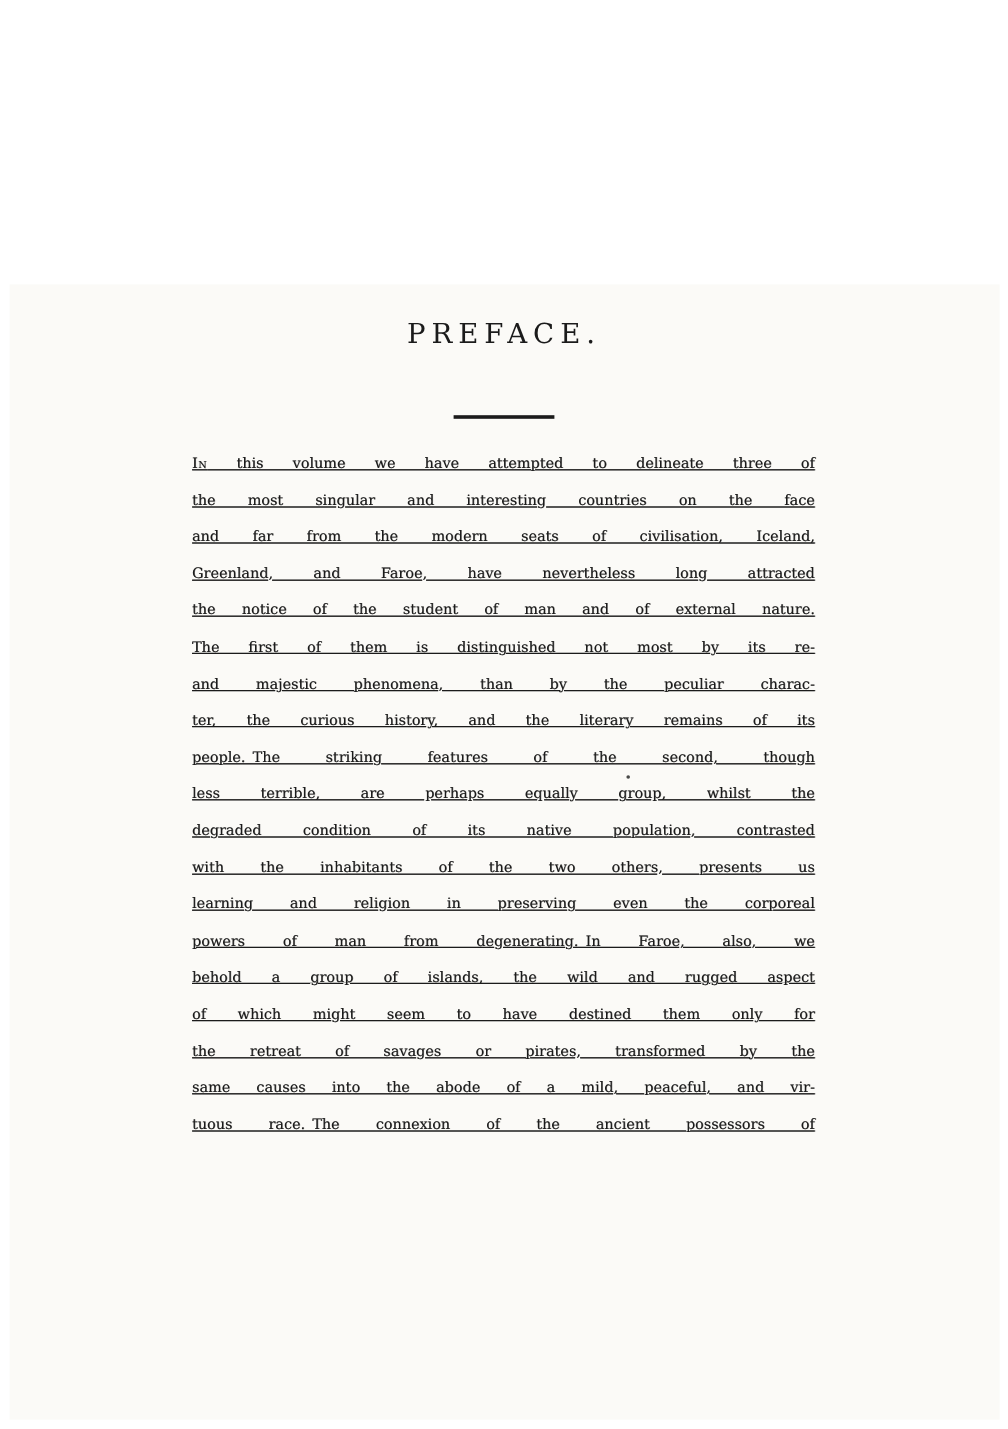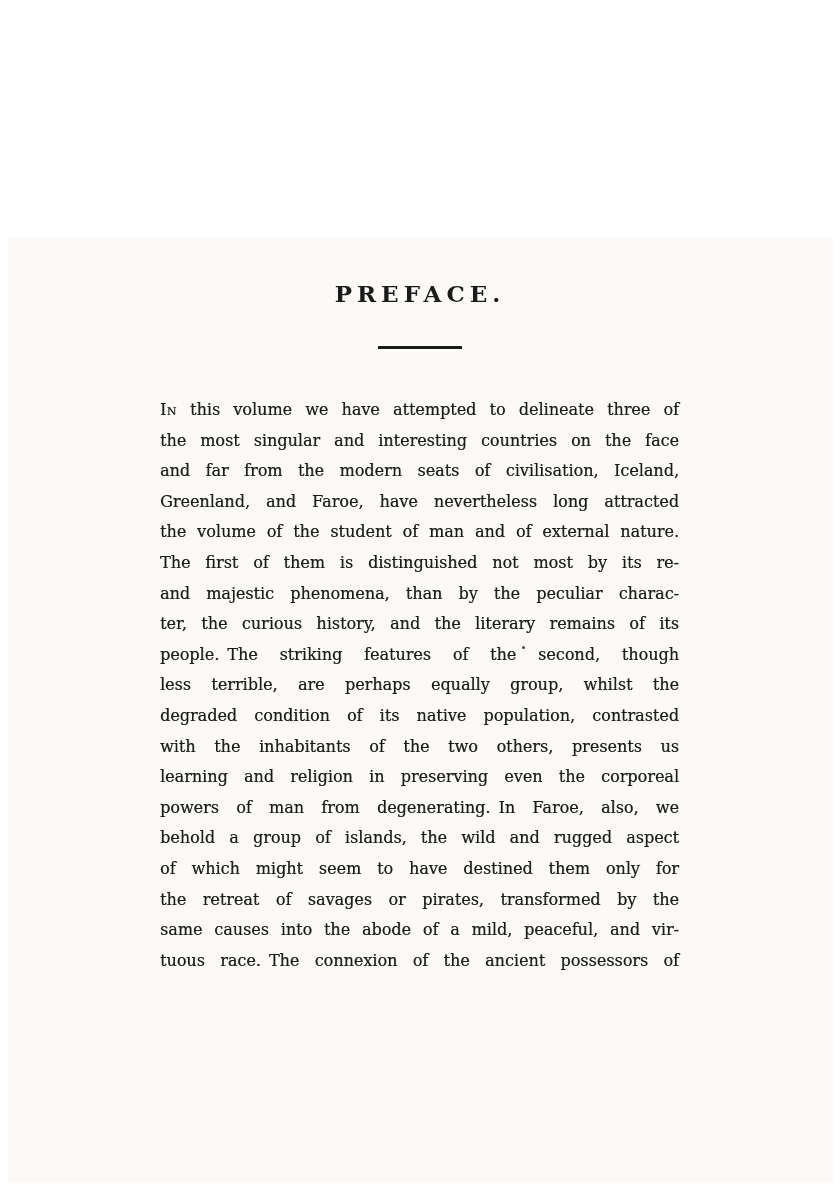--- a/index.html
+++ b/index.html
@@ -12,40 +12,41 @@
     position: relative;
   }
   .scan-page {
     position: absolute;
     left: 8px; top: 237px;
     width: 825px; height: 946px;
     background: var(--paper, #fbfaf7);
   }
   .heading {
     position: absolute;
-    top: 280px; left: 160px; width: 520px;
+    top: 266px; left: 160px; width: 520px;
     text-align: center;
     font-size: 23px;
-    font-weight: 700;
+    font-weight: 400;
     letter-spacing: 5px;
     color: var(--ink, #1b1b1b);
   }
   .divider {
     position: absolute;
     top: 346px; left: 378px;
     width: 84px; height: 3px;
     background: var(--ink, #1b1b1b);
   }
   .textblock {
     position: absolute;
-    top: 395px; left: 160px;
+    top: 371px; left: 160px;
     width: 519px;
-    font-size: 16px;
+    font-size: 12px;
     color: var(--ink, #1b1b1b);
     text-shadow: 0.4px 0 0 rgba(25,25,25,0.55);
+    text-decoration: underline;
   }
   .line {
     line-height: 30.6px;
     height: 30.6px;
     text-align: justify;
     text-align-last: justify;
   }
   .lead {
     font-variant: small-caps;
     letter-spacing: 0.5px;
@@ -66,21 +67,21 @@
 <h1 class="heading">PREFACE.</h1>
 
 <div class="divider"></div>
 
 <div class="textblock">
   <div class="line"><span class="lead">In</span><span> this volume we have attempted to delineate three of</span></div>
   <div>
       <div class="line">the most singular and interesting countries on the face</div>
       <div class="line">and far from the modern seats of civilisation, Iceland,</div>
       <div class="line">Greenland, and Faroe, have nevertheless long attracted</div>
-      <div class="line">the volume of the student of man and of external nature.</div>
+      <div class="line">the notice of the student of man and of external nature.</div>
       <div class="line">The first of them is distinguished not most by its re-</div>
       <div class="line">and majestic phenomena, than by the peculiar charac-</div>
       <div class="line">ter, the curious history, and the literary remains of its</div>
       <div class="line">people. The striking features of the second, though</div>
       <div class="line">less terrible, are perhaps equally group, whilst the</div>
       <div class="line">degraded condition of its native population, contrasted</div>
       <div class="line">with the inhabitants of the two others, presents us</div>
       <div class="line">learning and religion in preserving even the corporeal</div>
       <div class="line">powers of man from degenerating. In Faroe, also, we</div>
       <div class="line">behold a group of islands, the wild and rugged aspect</div>

